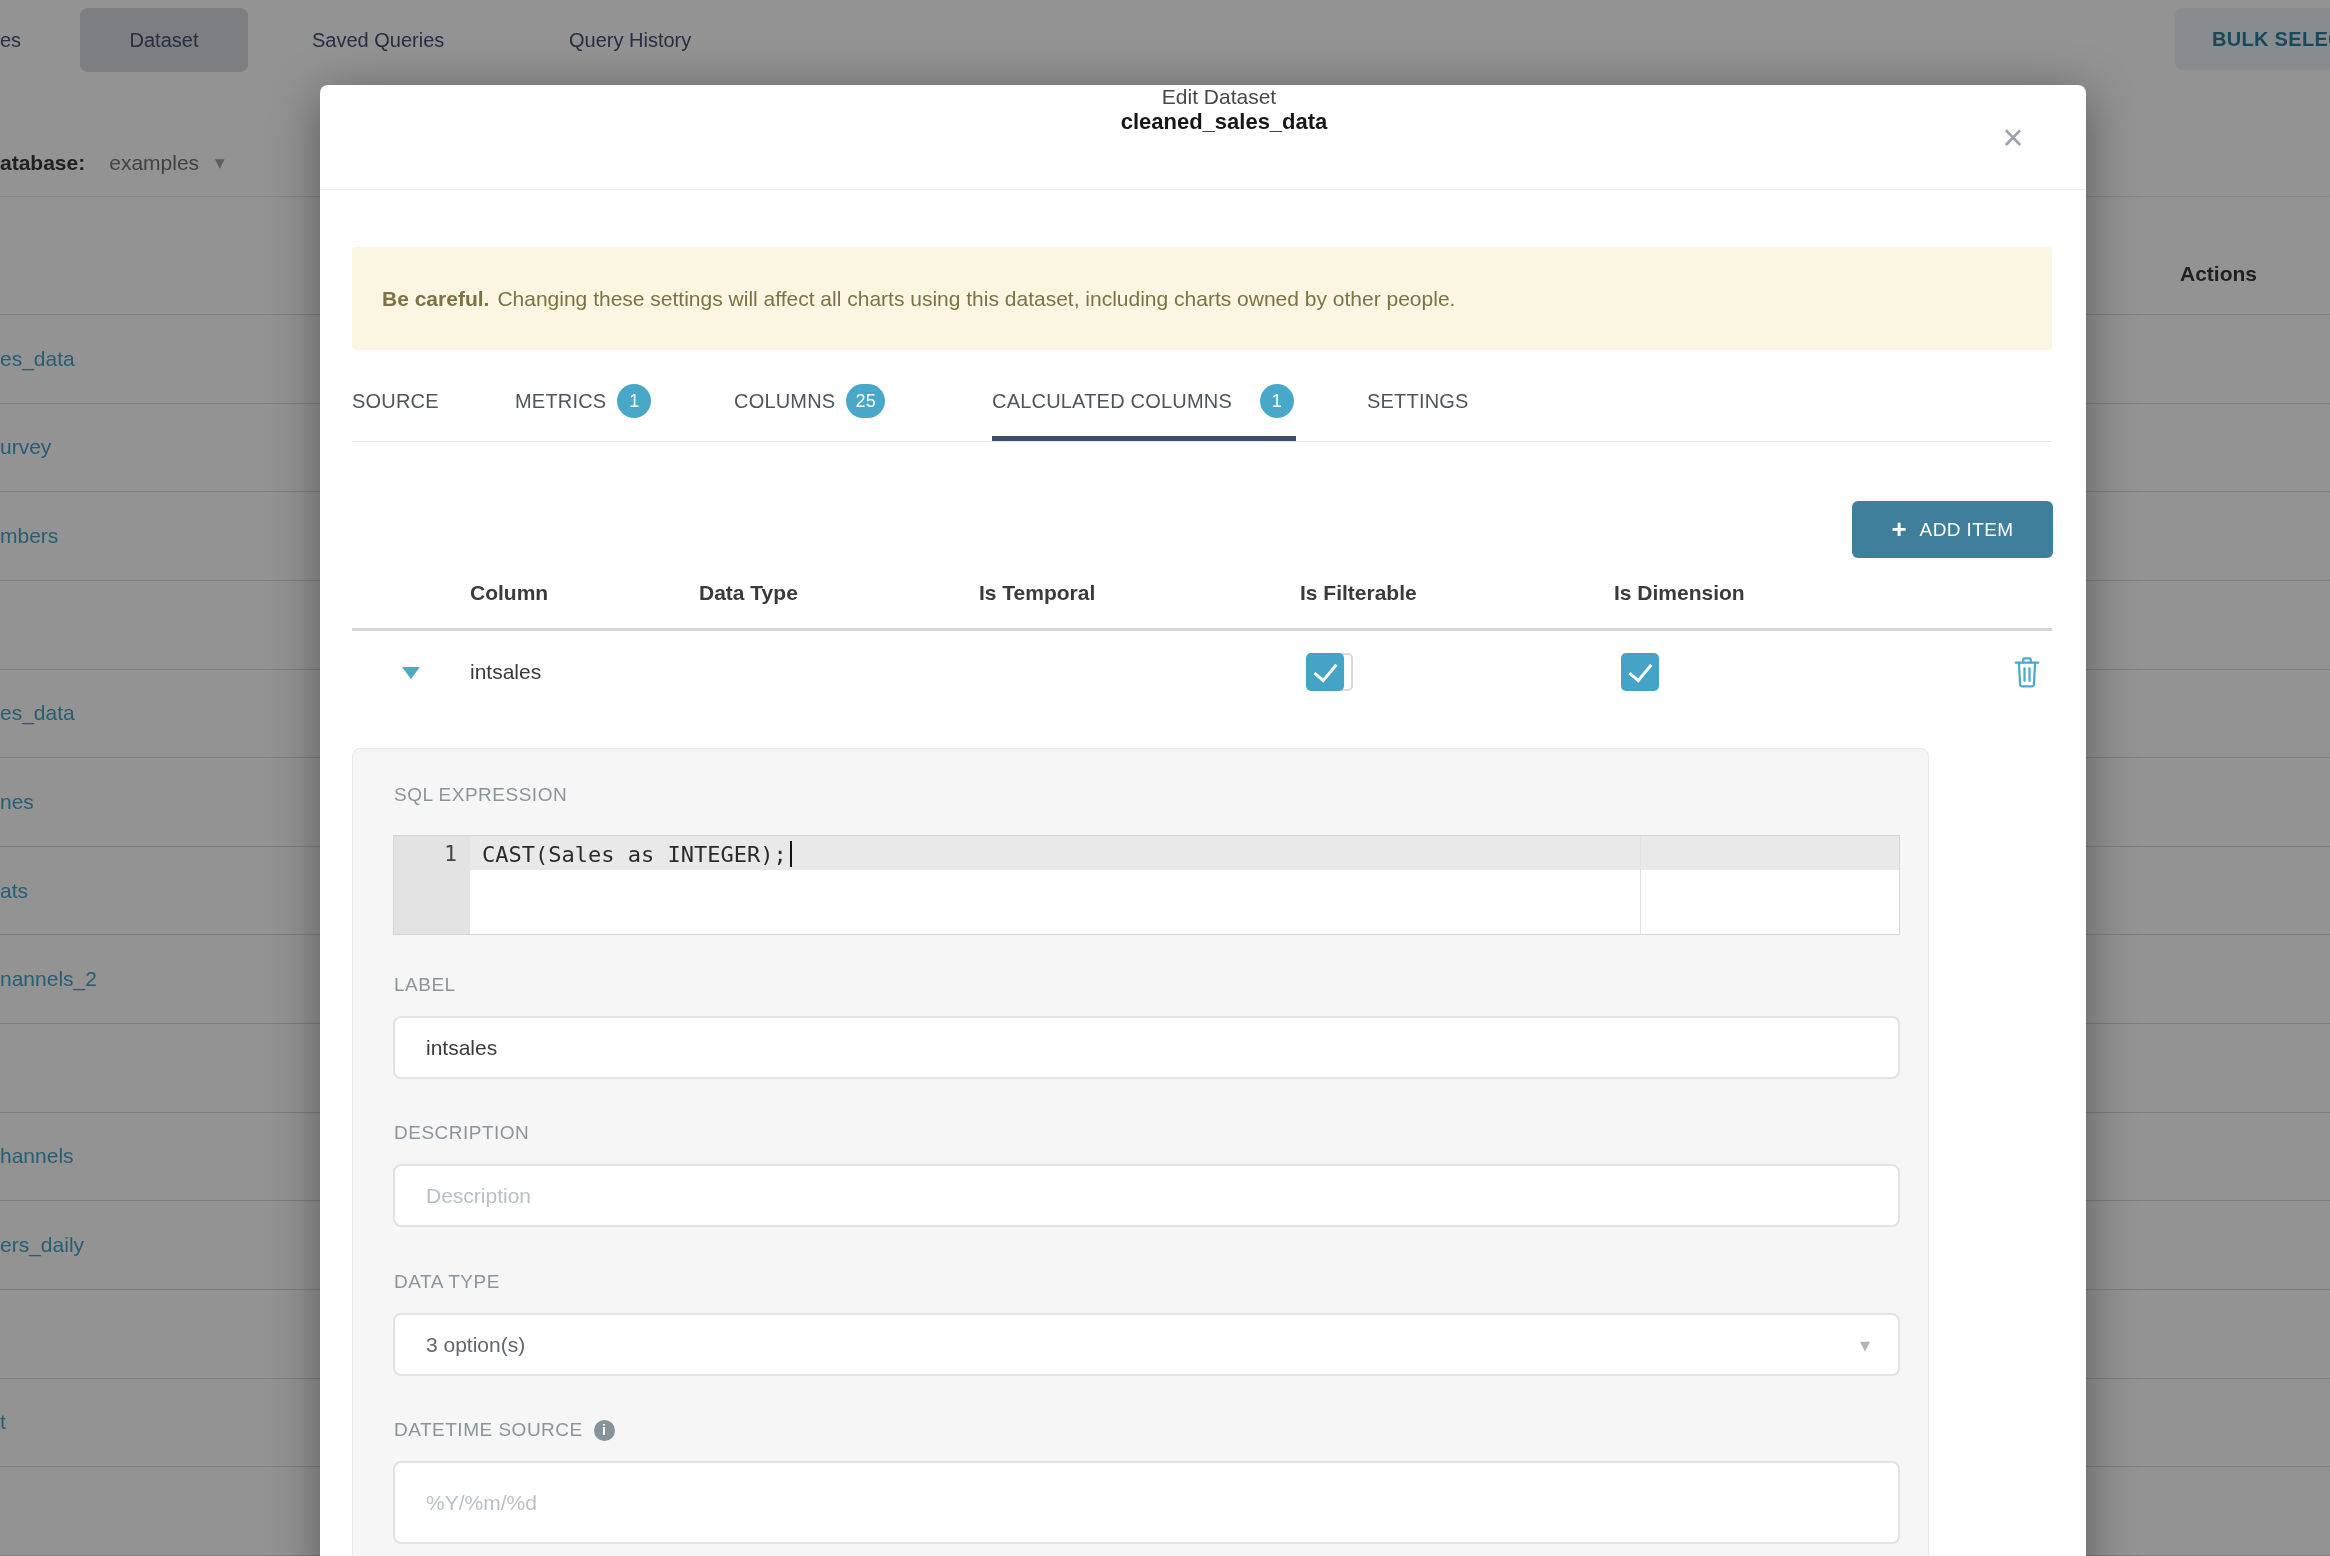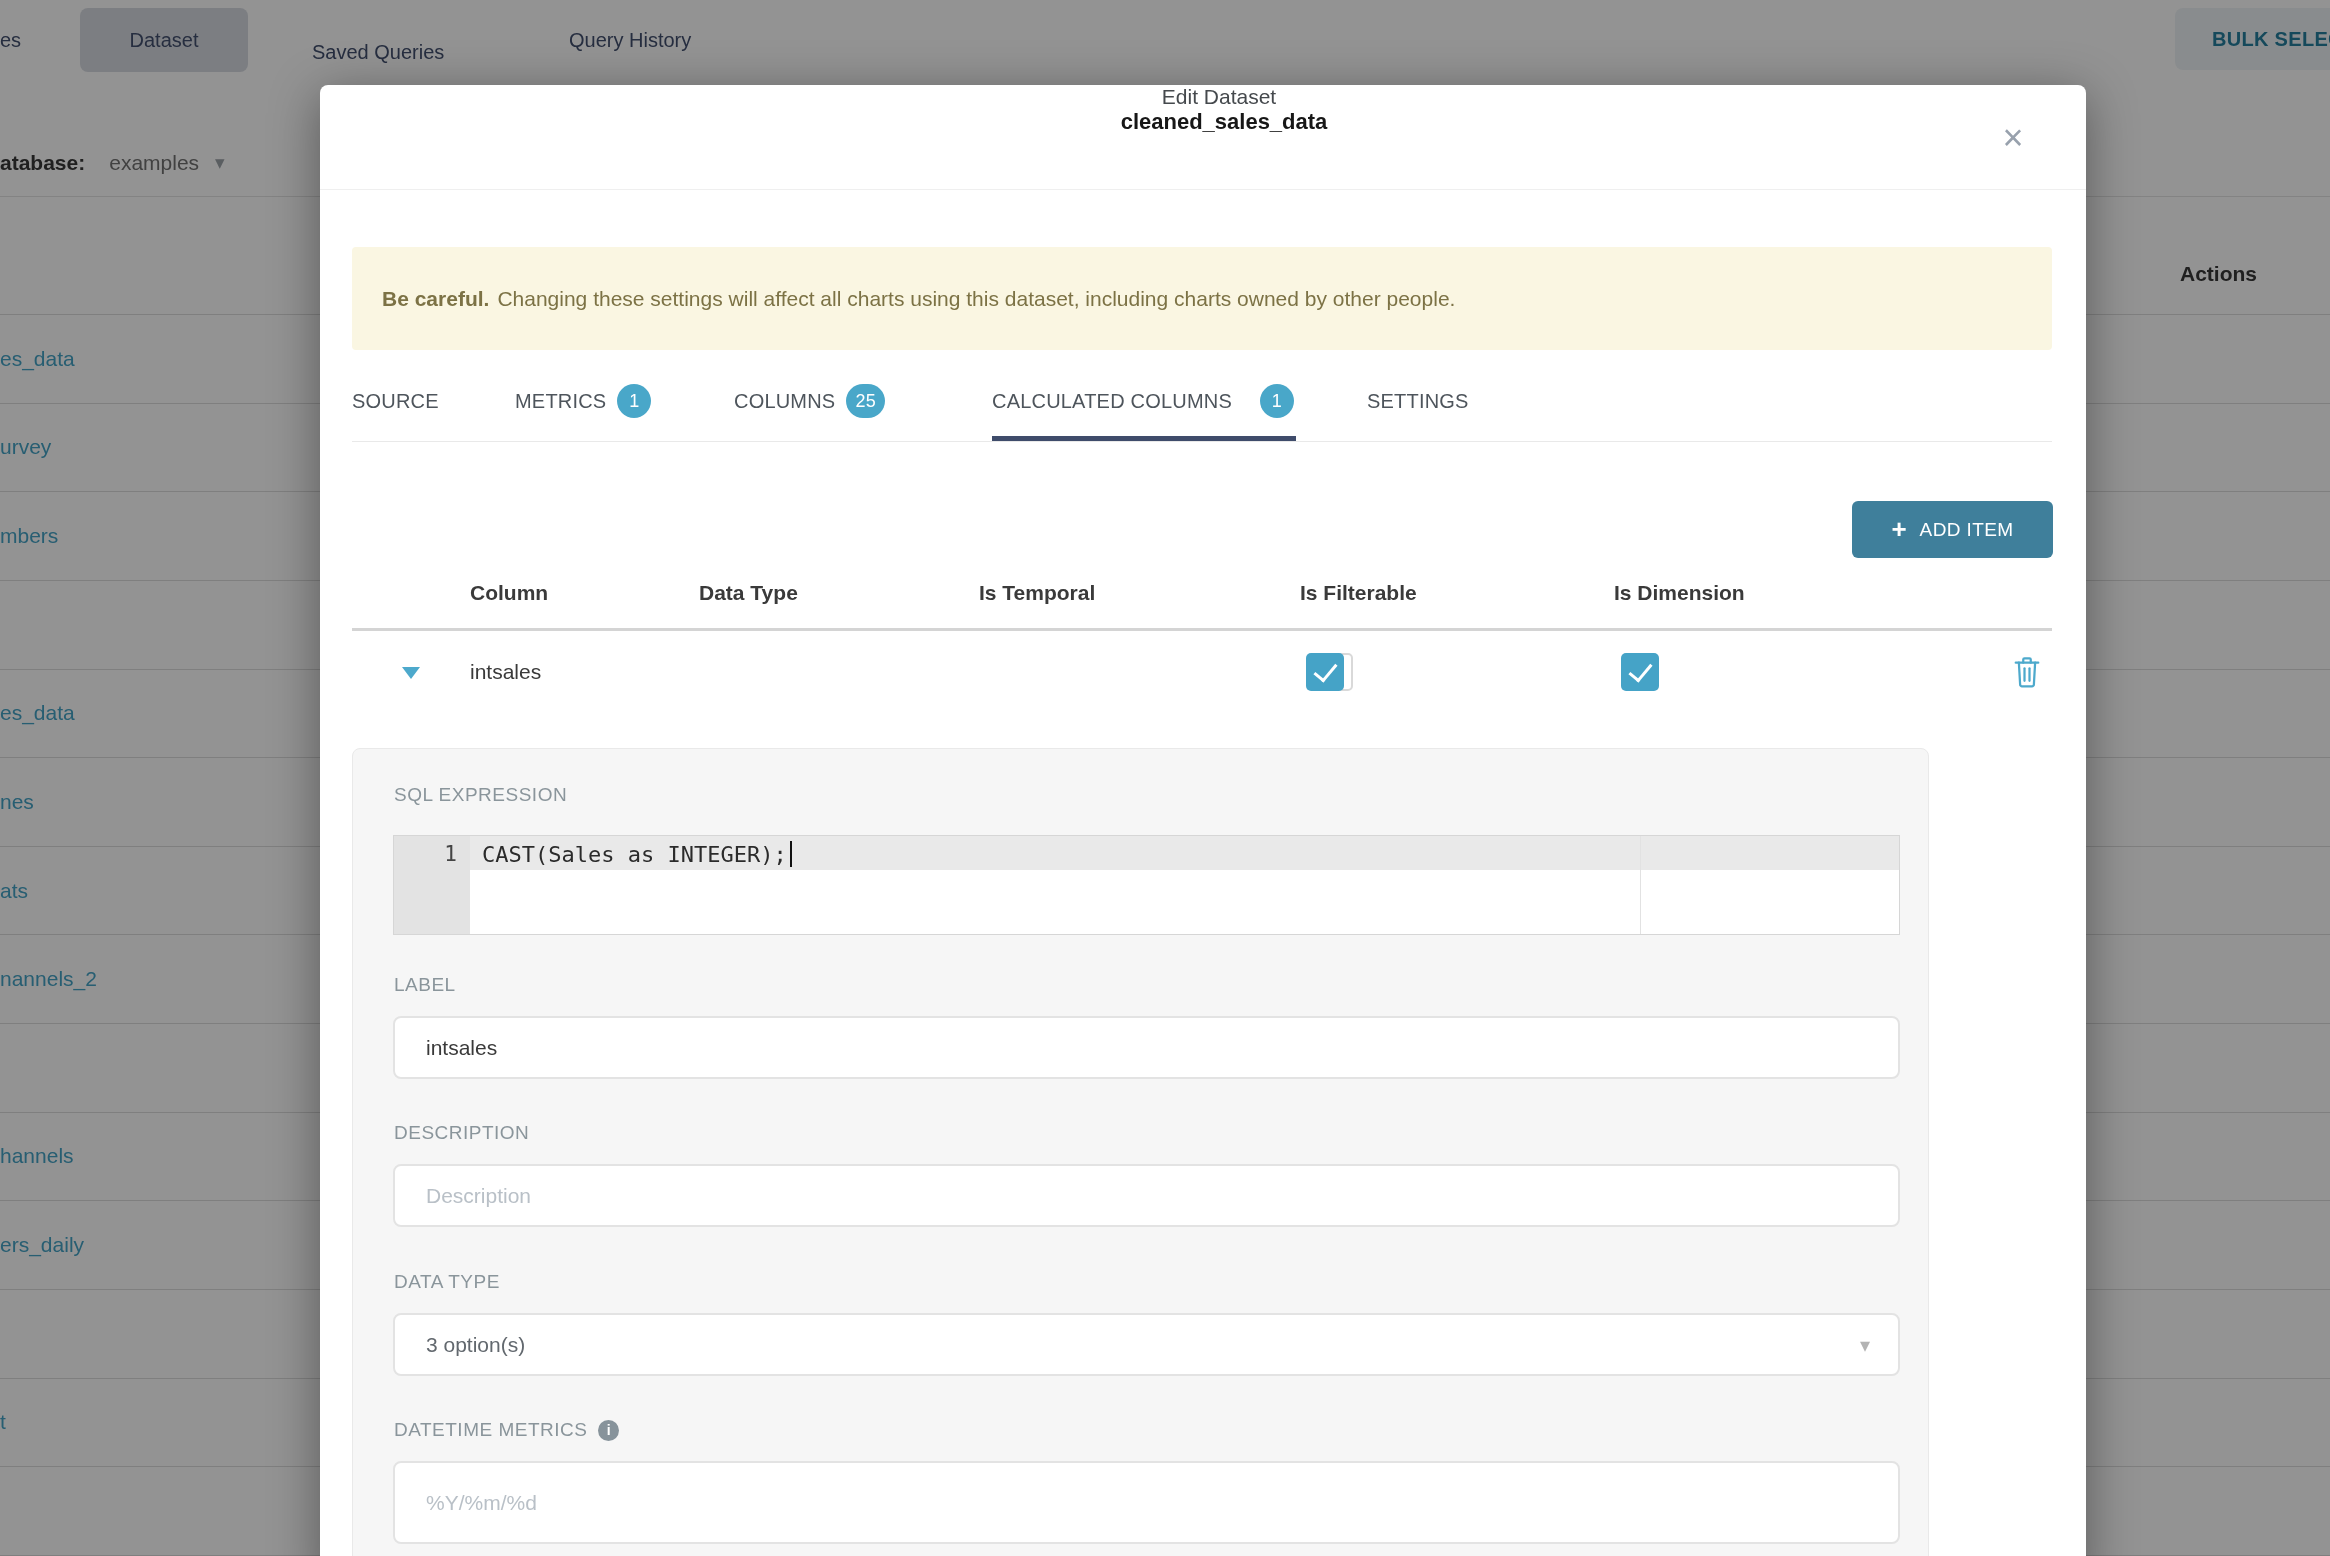--- a/index.html
+++ b/index.html
@@ -9,21 +9,21 @@
     background:#ffffff; font-family:"Liberation Sans","DejaVu Sans",sans-serif;
   }
   
   .bg-page { position:absolute; inset:0; }
   .nav-tab { position:absolute; top:0; height:80px; display:flex; align-items:center;
     font-size:20px; color:#3e4b6b; cursor:pointer; }
   .nav-tab.partial { left:0;text-align:center; }
   .nav-pill { position:absolute; left:80px; top:8px; width:168px; height:64px;
     background:#d6dae1; border-radius:8px; display:flex; align-items:center; justify-content:center;
     font-size:20px; color:#3e4b6b; }
-  .nav-saved { left:312px;margin-top:12px; }
+  .nav-saved { left:312px; }
   .nav-history { left:569px; }
   .bulk-btn { position:absolute; left:2175px; top:8px; width:250px; height:62px;
     background:#eef3f6; border-radius:8px; display:flex; align-items:center;
     padding-left:37px; font-size:20px; font-weight:bold; color:#1f7c9c; letter-spacing:.3px; }
   .filter-row { position:absolute; left:0; top:135px; height:55px; display:flex; align-items:center; }
   .filter-label { font-size:21px; font-weight:bold; color:#333; }
   .filter-value { font-size:21px; color:#6e6e6e; margin-left:24px; }
   .filter-caret { font-size:19px; color:#9aa0a6; margin-left:16px; }
   .hline { position:absolute; left:0; right:0; height:1px; background:#e3e3e3; }
   .actions-header { position:absolute; left:2180px; top:262px; font-size:21px; font-weight:bold; color:#333; }
@@ -251,19 +251,19 @@
       <div class="field-label lbl-desc">DESCRIPTION</div>
       <input class="text-input in-desc" type="text" placeholder="Description" style="">
 
       <div class="field-label lbl-dtype">DATA TYPE</div>
       <div class="select-box">
         <span>3 option(s)</span>
         <span class="select-caret">▾</span>
       </div>
 
       <div class="field-label lbl-dtformat">
-        <span>DATETIME METRICS</span>
+        <span>DATETIME SOURCE</span>
         <span class="info-icon">i</span>
       </div>
       <input class="text-input in-dtformat" type="text" placeholder="%Y/%m/%d" style="">
     </div>
   </div>
 </div>
 
 </body></html>

